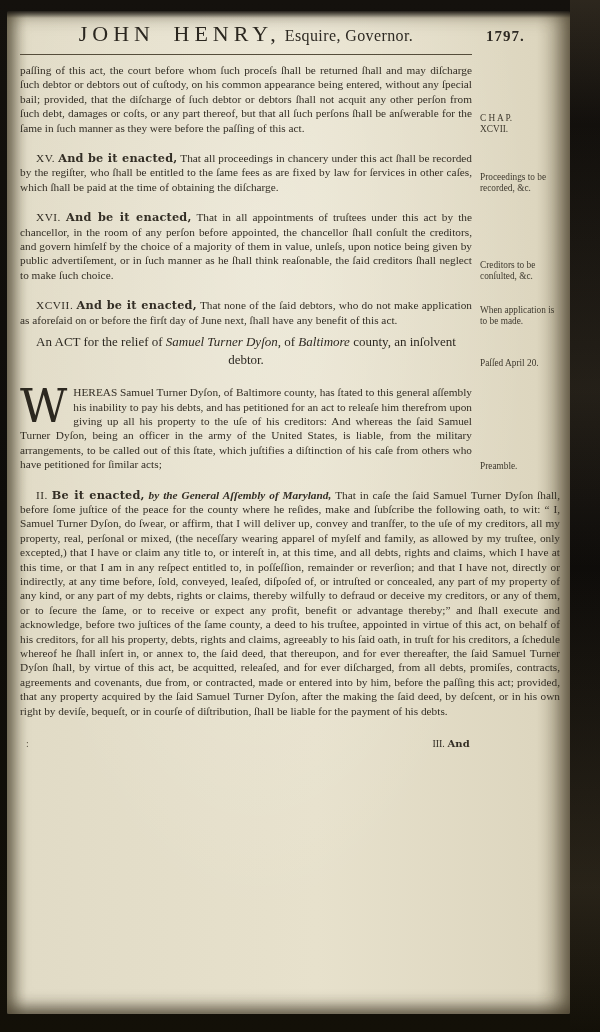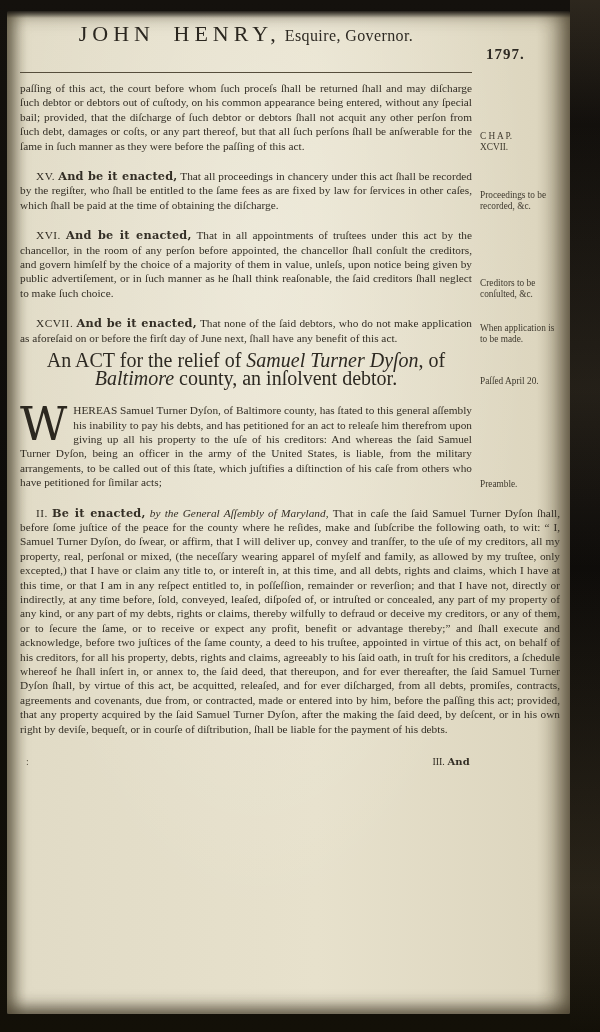--- a/index.html
+++ b/index.html
@@ -27,42 +27,42 @@
     color:#36312a;
     padding:10px 10px 0 13px;
     border-radius:2px;
   }
   .paper::before {
     content:""; position:absolute; left:0; top:0; right:0; height:7px;
     background:linear-gradient(to bottom, rgba(18,15,12,.85), rgba(18,15,12,0));
   }
 
   .header { display:flex; align-items:flex-end; }
-  .h-main { flex:1; text-align:center; border-bottom:1.5px solid #554d3b; padding-bottom:25px; }
+  .h-main { flex:1; text-align:center; border-bottom:1.5px solid #554d3b; padding-bottom:7px; }
   .h-name { font-size:22px; letter-spacing:5px; word-spacing:8px; color:#2b2720; }
   .h-suffix { font-size:16px; letter-spacing:.4px; color:#2e2a23; }
   .h-year { width:88px; padding-left:14px; font-size:15px; font-weight:700; letter-spacing:1px; color:#2e2a23; padding-bottom:10px; }
 
   .row { display:flex; margin-top:16px;align-items:flex-end; }
   .row .main { flex:1; min-width:0; }
   .note {
     width:88px; flex:none; padding:2px 0 0 8px;
     font-size:9.3px; line-height:11px; color:#3e392e; white-space:pre-line;
   }
 
   p.body { font-size:11.3px; line-height:14.4px; text-align:justify; color:#332e25; }
   p.indent { text-indent:16px; }
   .num { letter-spacing:.5px; }
   .enacted { font-weight:700; font-family:"DejaVu Serif",serif; letter-spacing:.2px;margin-top:40px; }
-  .authority { font-style:italic; }
+  .authority { font-style:italic;font-weight:bold; }
 
   .chap { text-align:center; font-size:13.5px; letter-spacing:4px; color:#2e2a22; padding-top:4px; }
   .chap-num { margin-left:38px; letter-spacing:2px; }
 
-  .act-title { text-align:center; font-size:20px; line-height:18px; color:#2d2922; padding:0 14px; }
+  .act-title { text-align:center; font-size:13px; line-height:18px; color:#2d2922; padding:0 14px; }
   .it { font-style:italic; }
 
   .dropcap {
     float:left; font-size:46px; line-height:36px; padding:3px 6px 0 0; color:#2c2820;
     font-family:"DejaVu Serif",serif;
   }
 
   .footer-row { display:flex; justify-content:space-between; align-items:flex-end; margin:20px 88px 0 0; }
   .printer-mark { font-size:10px; color:#575040; padding-left:6px; }
   .catchword { font-size:10px; color:#332e25; padding-right:2px; }

